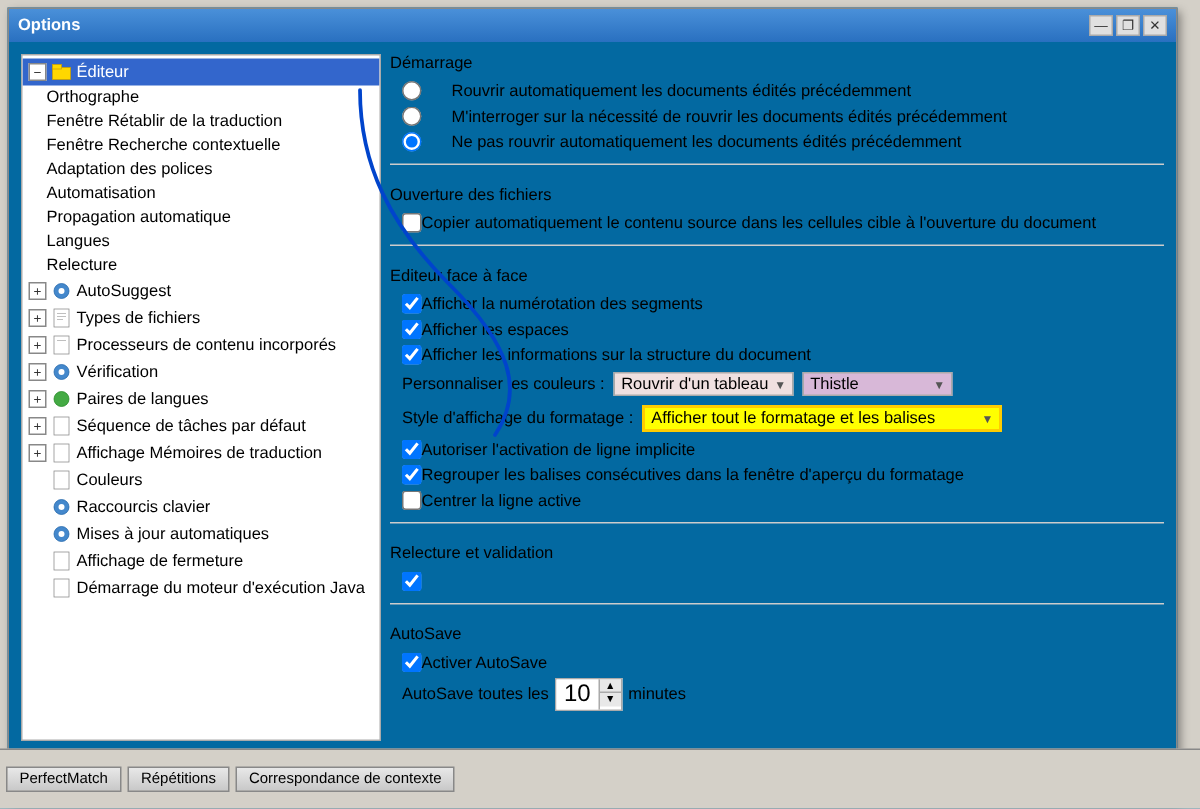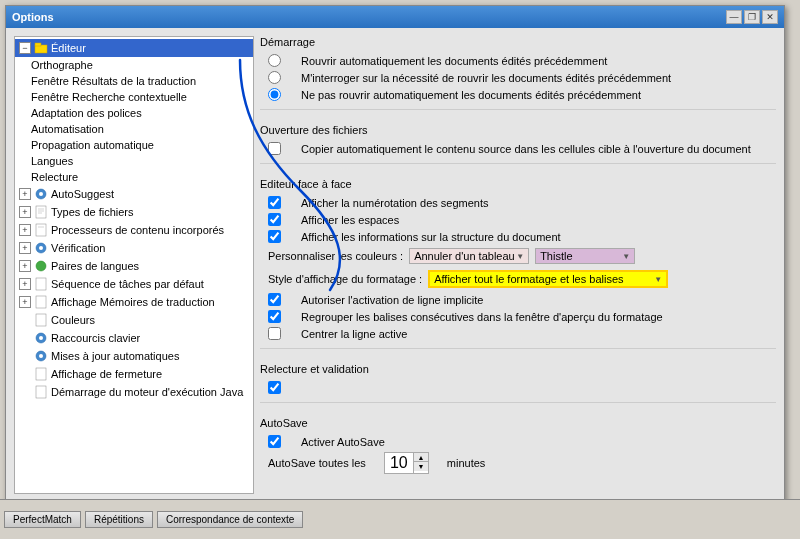--- a/index.html
+++ b/index.html
@@ -10,21 +10,21 @@
       width: 800px;
       height: 539px;
       overflow: hidden;
     }
 
     .window {
       position: absolute;
       top: 5px;
       left: 5px;
       width: 780px;
-      background: #e5e5e5;
+      background: #0369a1;
       border: 1px solid #888;
       box-shadow: 2px 2px 6px rgba(0,0,0,0.4);
     }
 
     .title-bar {
       background: linear-gradient(to bottom, #4a90d9, #2970c0);
       color: white;
       padding: 3px 6px;
       display: flex;
       align-items: center;
@@ -152,21 +152,21 @@
     }
 
     .radio-row input[type=radio] {
       margin: 0;
       cursor: pointer;
     }
 
     .checkbox-row {
       display: flex;
       align-items: center;
-      gap: 20px;
+      gap: 0;
       margin: 2px 0;
       padding-left: 8px;
     }
 
     .checkbox-row input[type=checkbox] {
       margin: 0;
       cursor: pointer;
     }
 
     .separator {
@@ -211,21 +211,21 @@
       font-size: 11px;
       min-width: 240px;
       display: flex;
       align-items: center;
       justify-content: space-between;
     }
 
     .autosave-row {
       display: flex;
       align-items: center;
-      gap: 18px;
+      gap: 4px;
       padding-left: 8px;
       margin: 2px 0;
     }
 
     
     .bottom-bar {
       display: flex;
       align-items: center;
       justify-content: space-between;
       padding: 6px 8px;
@@ -332,21 +332,21 @@
               <rect x="1" y="4" width="12" height="8" fill="#ffd700" stroke="#cca000" stroke-width="0.5"></rect>
               <rect x="1" y="2" width="6" height="3" fill="#ffd700" stroke="#cca000" stroke-width="0.5"></rect>
             </svg>
           <span>Éditeur</span>
         </div>
 
         <div class="tree-item level1">
           <span>Orthographe</span>
         </div>
         <div class="tree-item level1">
-          <span>Fenêtre Résultats de la traduction</span>
+          <span>Fenêtre Rétablir de la traduction</span>
         </div>
         <div class="tree-item level1">
           <span>Fenêtre Recherche contextuelle</span>
         </div>
         <div class="tree-item level1">
           <span>Adaptation des polices</span>
         </div>
         <div class="tree-item level1">
           <span>Automatisation</span>
         </div>
@@ -504,21 +504,21 @@
           <label for="c3">Afficher les espaces</label>
         </div>
         <div class="checkbox-row">
           <input type="checkbox" id="c4" checked="" style="">
           <label for="c4">Afficher les informations sur la structure du document</label>
         </div>
 
         <div class="form-row">
           <label>Personnaliser les couleurs :</label>
           <div class="dropdown" style="width:120px; background:#f0e0e0;">
-            <span>Annuler d'un tableau</span>
+            <span>Rouvrir d'un tableau</span>
             <span class="dropdown-arrow">▼</span>
           </div>
           <div class="dropdown" style="width:80px; background:#d8b8d8;gap:48px;">
             <span>Thistle</span>
             <span class="dropdown-arrow">▼</span>
           </div>
         </div>
 
         <div class="form-row">
           <label>Style d'affichage du formatage :</label>

